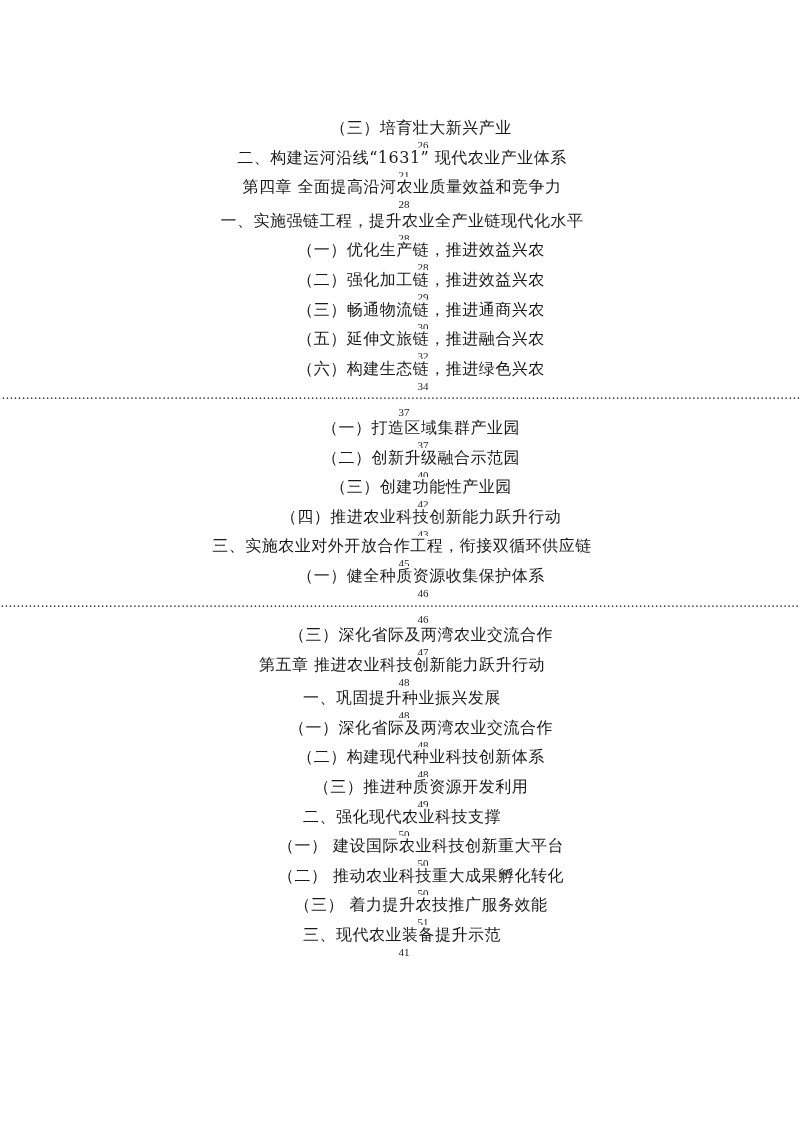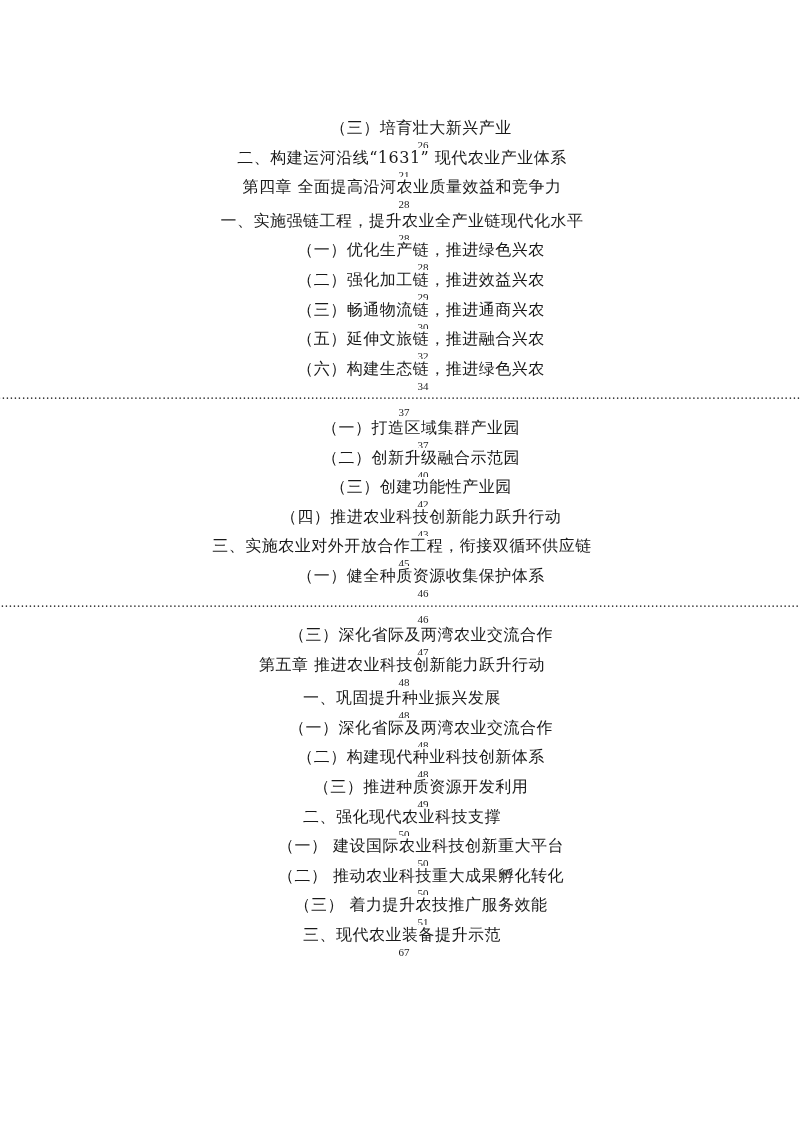--- a/index.html
+++ b/index.html
@@ -32,21 +32,21 @@
       <span class="t">第四章  全面提高沿河农业质量效益和竞争力</span>
       <span class="dots"></span>
       <span class="pg">28</span>
     </div>
     <div class="row gap">
       <span class="t">一、实施强链工程，提升农业全产业链现代化水平</span>
       <span class="dots"></span>
       <span class="pg">28</span>
     </div>
     <div class="row ind">
-      <span class="t">（一）优化生产链，推进绿色兴农</span>
+      <span class="t">（一）优化生产链，推进效益兴农</span>
       <span class="dots"></span>
       <span class="pg">28</span>
     </div>
     <div class="row ind">
       <span class="t">（二）强化加工链，推进效益兴农</span>
       <span class="dots"></span>
       <span class="pg">29</span>
     </div>
     <div class="row ind">
       <span class="t">（三）畅通物流链，推进通商兴农</span>
@@ -147,15 +147,15 @@
       <span class="pg">50</span>
     </div>
     <div class="row ind">
       <span class="t">（三） 着力提升农技推广服务效能</span>
       <span class="dots"></span>
       <span class="pg">51</span>
     </div>
     <div class="row">
       <span class="t">三、现代农业装备提升示范</span>
       <span class="dots"></span>
-      <span class="pg">67</span>
+      <span class="pg">41</span>
     </div>
   </div>
 
 </body></html>

